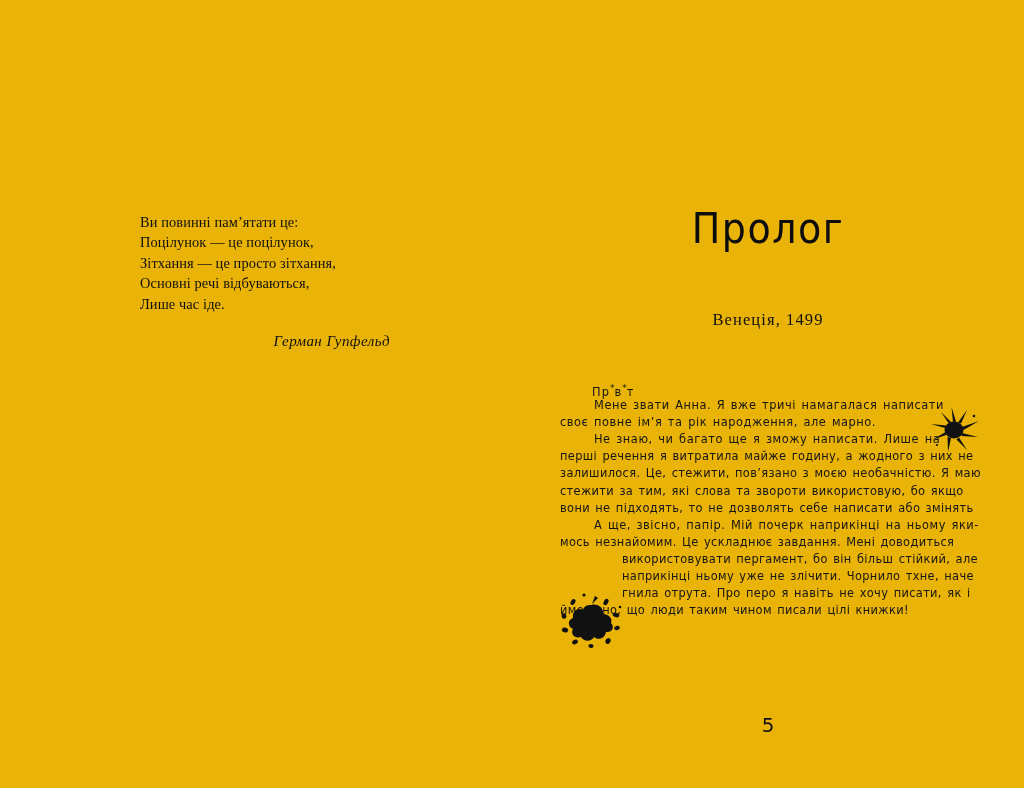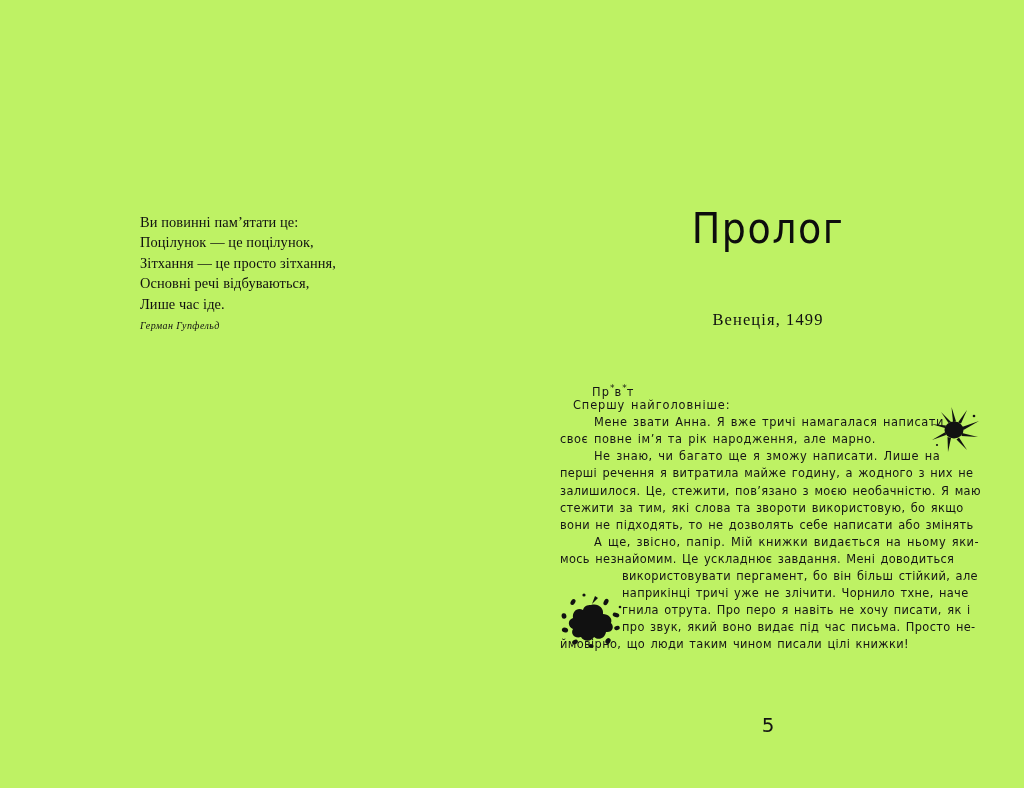--- a/index.html
+++ b/index.html
@@ -21,43 +21,43 @@
   .spread {
     position: absolute;
     inset: 0;
     display: flex;
   }
 
   .page {
     position: relative;
     width: 512px;
     height: 788px;
-    background: #bef264;
+    background: #eab308;
   }
 
   
   .epigraph {
     position: absolute;
     left: 140px;
     top: 212px;
     width: 250px;
   }
   .epigraph-line {
     font-family: "Liberation Serif", "DejaVu Serif", serif;
     font-size: 14.4px;
     line-height: 20.4px;
     letter-spacing: .1px;
     color: #101010;
     white-space: nowrap;
   }
   .epigraph-attribution {
-    margin-top: 6px;
-    text-align: left;
+    margin-top: 19px;
+    text-align: right;
     font-style: italic;
-    font-size: 10px;
+    font-size: 15px;
     letter-spacing: .45px;
     color: #101010;
   }
 
   
   .chapter-title {
     position: absolute;
     left: 0;
     right: 0;
     top: 204px;
@@ -166,37 +166,35 @@
     <div class="chapter-title">Пролог</div>
 
     <div class="chapter-place">Венеція, 1499</div>
 
     <div class="letter">
 
       <div class="ln greet">
         <span>Пр</span><sup>*</sup><span>в</span><sup>*</sup><span>т</span>
       </div>
 
-      <div class="ln sub">Спершу найголовніше:</div>
 
       <div class="ln indent">Мене звати Анна. Я вже тричі намагалася написати</div>
       <div class="ln">своє повне ім’я та рік народження, але марно.</div>
 
       <div class="ln indent">Не знаю, чи багато ще я зможу написати. Лише на</div>
       <div class="ln tight">перші речення я витратила майже годину, а жодного з них не</div>
       <div class="ln tight">залишилося. Це, стежити, пов’язано з моєю необачністю. Я маю</div>
       <div class="ln tight">стежити за тим, які слова та звороти використовую, бо якщо</div>
       <div class="ln tight">вони не підходять, то не дозволять себе написати або змінять</div>
 
-      <div class="ln indent">А ще, звісно, папір. Мій книжки видається на ньому яки-</div>
+      <div class="ln indent">А ще, звісно, папір. Мій почерк наприкінці на ньому яки-</div>
       <div class="ln tight">мось незнайомим. Це ускладнює завдання. Мені доводиться</div>
       <div class="ln flow-1 tight">використовувати пергамент, бо він більш стійкий, але</div>
-      <div class="ln flow-2 tight">наприкінці тричі уже не злічити. Чорнило тхне, наче</div>
+      <div class="ln flow-2 tight">наприкінці ньому уже не злічити. Чорнило тхне, наче</div>
       <div class="ln flow-3 tight">гнила отрута. Про перо я навіть не хочу писати, як і</div>
-      <div class="ln flow-4 tight">про звук, який воно видає під час письма. Просто не-</div>
       <div class="ln tight">ймовірно, що люди таким чином писали цілі книжки!</div>
 
     </div>
 
     <div class="folio">5</div>
 
   </div>
 </div>
 
 <svg class="blot blot-spider" width="54" height="50" viewBox="0 0 54 50">

